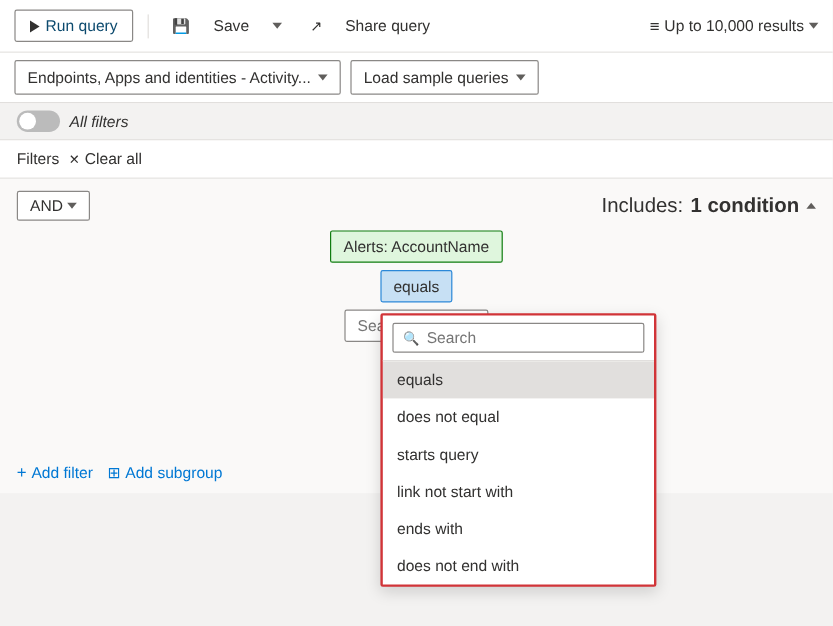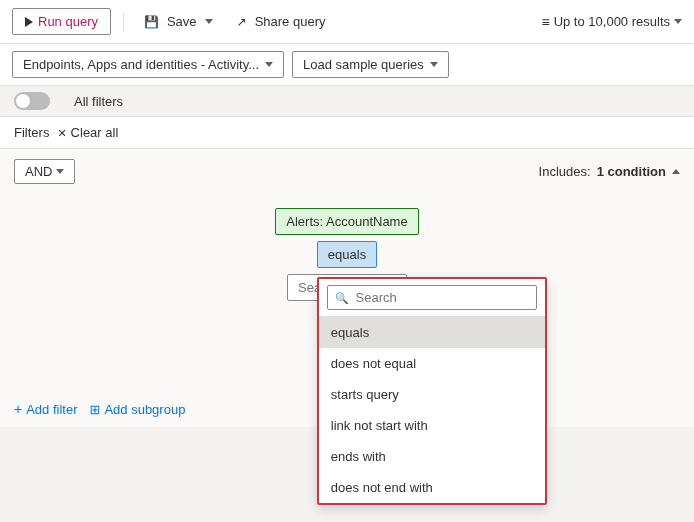--- a/index.html
+++ b/index.html
@@ -24,33 +24,33 @@
     .run-query-btn {
       display: flex;
       align-items: center;
       gap: 5px;
       background: #fff;
       border: 1px solid #8a8886;
       padding: 5px 12px;
       border-radius: 2px;
       cursor: pointer;
       font-size: 13px;
-      color: #be185d;
+      color: #0c4a6e;
     }
     .run-query-btn .play-icon {
       width: 0;
       height: 0;
       border-top: 5px solid transparent;
       border-bottom: 5px solid transparent;
       border-left: 8px solid #323130;
     }
     .toolbar-btn {
       display: flex;
       align-items: center;
-      gap: 8px;
+      gap: 19px;
       background: none;
       border: none;
       padding: 5px 8px;
       cursor: pointer;
       font-size: 13px;
       color: #323130;
     }
     .toolbar-sep {
       width: 1px;
       height: 20px;
@@ -63,42 +63,42 @@
       align-items: center;
       gap: 4px;
       font-size: 13px;
       color: #323130;
     }
     .filter-bar {
       background: #fff;
       padding: 6px 12px;
       border-bottom: 1px solid #e1dfdd;
       display: flex;
-      align-items: center;
       gap: 8px;
       height: 42px;
     }
     .dropdown-select {
       display: flex;
       align-items: center;
       border: 1px solid #8a8886;
       background: #fff;
       padding: 5px 10px;
       border-radius: 2px;
       cursor: pointer;
       gap: 6px;
       font-size: 13px;
     }
     .all-filters-row {
       background: #f3f2f1;
       padding: 6px 14px;
       display: flex;
       align-items: center;
-      gap: 24px;
+      gap: 8px;
       border-bottom: 1px solid #e1dfdd;
+      font-style: italic;
     }
     .toggle {
       width: 36px;
       height: 18px;
       background: #bbb;
       border-radius: 9px;
       position: relative;
       cursor: pointer;
     }
     .toggle::after {
@@ -131,38 +131,38 @@
       color: #323130;
     }
     .main-content {
       background: #faf9f8;
       padding: 10px 14px;
     }
     .condition-header {
       display: flex;
       align-items: center;
       justify-content: space-between;
-      margin-bottom: 24px;
+      margin-bottom: 8px;
     }
     .and-btn {
       display: flex;
       align-items: center;
       gap: 4px;
       background: #fff;
       border: 1px solid #8a8886;
       padding: 4px 10px;
       border-radius: 2px;
       cursor: pointer;
       font-size: 13px;
     }
     .includes-text {
       display: flex;
       align-items: center;
       gap: 6px;
-      font-size: 13px;
+      font-size: 17px;
       color: #323130;
     }
     .condition-row {
       display: flex;
       align-items: center;
       gap: 6px;
       margin-bottom: 8px;
       position: relative;
       flex-direction: column;
     }

